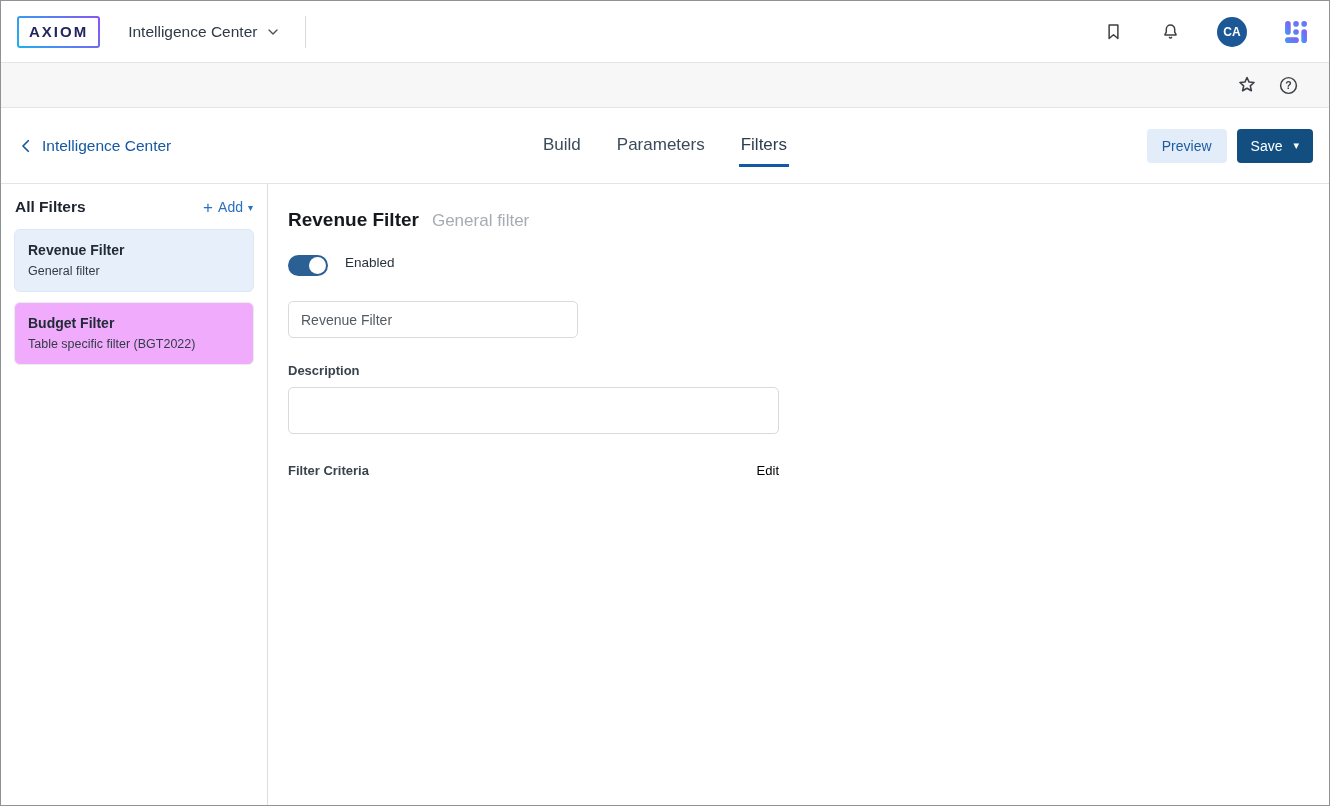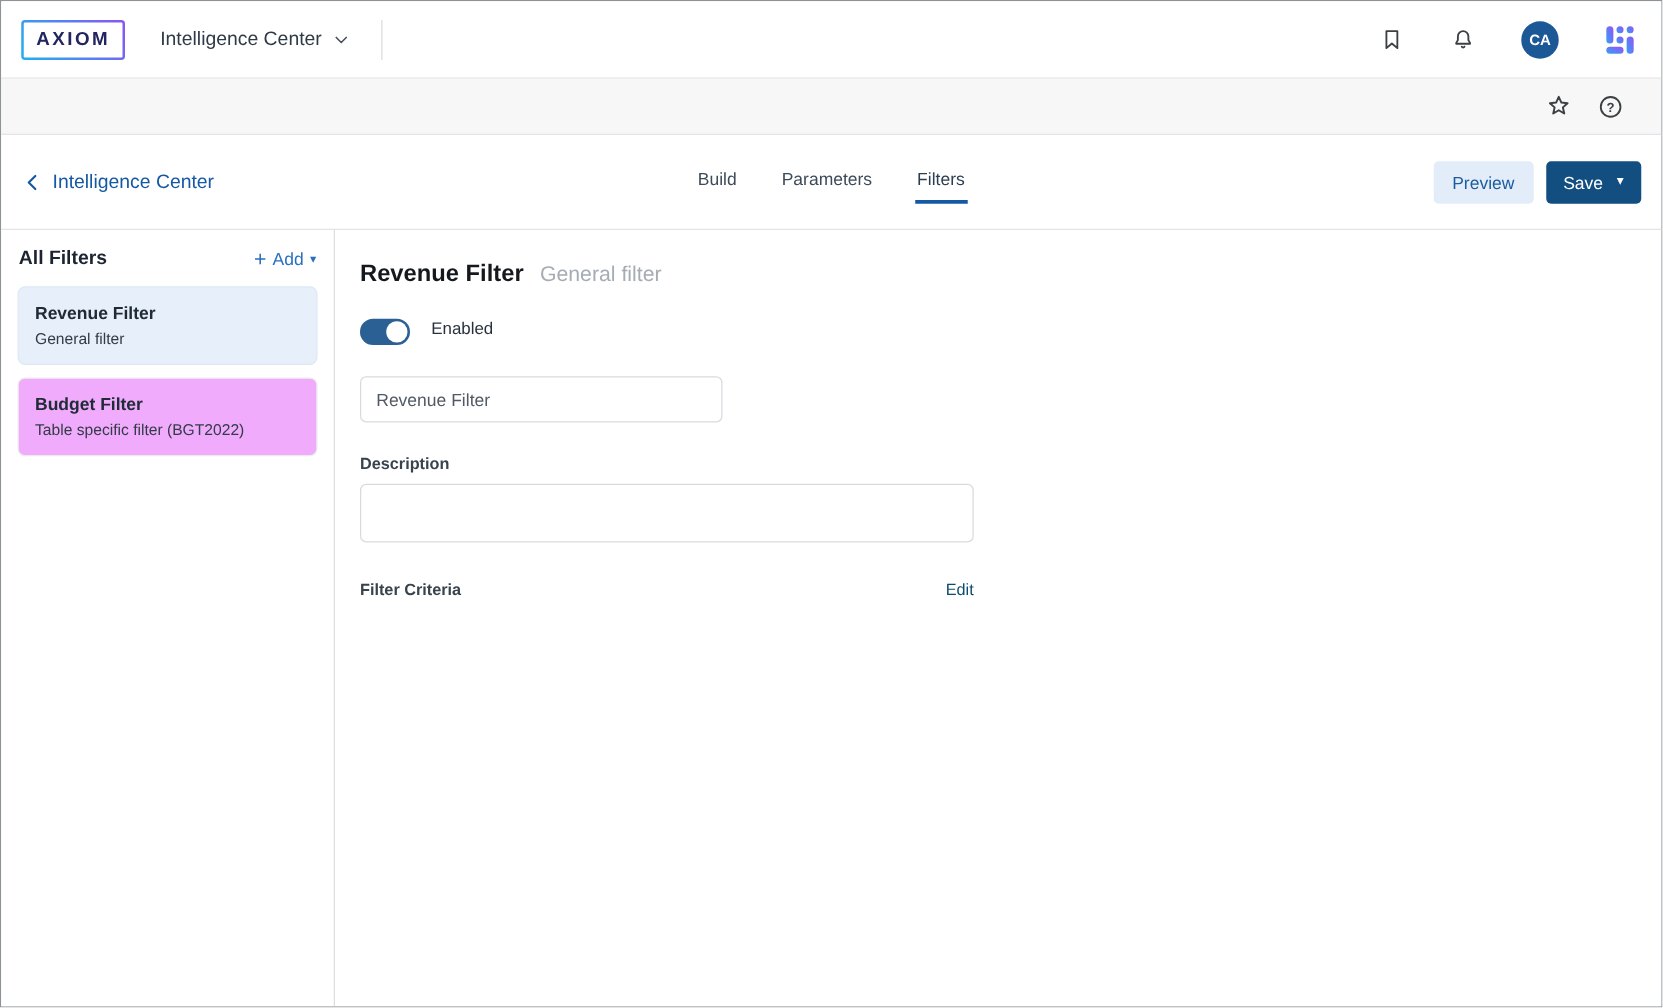--- a/index.html
+++ b/index.html
@@ -19,21 +19,21 @@
   .icon-btn { background: none; border: none; cursor: pointer; display: flex; align-items: center; padding: 0; }
   .avatar { width: 30px; height: 30px; border-radius: 50%; background: #1c5796; color: #fff; font-size: 12px; font-weight: 700; display: flex; align-items: center; justify-content: center; cursor: pointer; }
 
   
   .utility-bar { height: 45px; flex: 0 0 45px; background: #f7f7f8; border-bottom: 1px solid #e3e4e6; display: flex; align-items: center; justify-content: flex-end; gap: 20px; padding-right: 30px; }
 
   
   .page-header { height: 76px; flex: 0 0 76px; background: #fff; border-bottom: 1px solid #e3e4e6; display: flex; align-items: center; padding: 0 16px; position: relative; }
   .back-link { display: flex; align-items: center; gap: 7px; color: #1558a3; font-size: 15.5px; font-weight: 500; text-decoration: none; cursor: pointer; }
   .tabs { position: absolute; left: 50%; transform: translateX(-50%); display: flex; gap: 32px; top: 50%; margin-top: -15px; }
-  .tab { font-size: 14px; color: #3c4a59; padding: 4px 2px 9px; cursor: pointer; border-bottom: 3px solid transparent; }
+  .tab { font-size: 17px; color: #3c4a59; padding: 4px 2px 9px; cursor: pointer; border-bottom: 3px solid transparent; }
   .tab.active { color: #2c3e50; border-bottom-color: #1558a3; }
   .header-actions { margin-left: auto; display: flex; align-items: center; gap: 10px; justify-content: center; }
   .btn-preview { background: #e3edf9; color: #1a5c9e; border: none; border-radius: 4px; font-size: 14px; font-family: inherit; padding: 9px 15px; cursor: pointer; }
   .btn-save { background: #134e81; color: #fff; border: none; border-radius: 4px; font-size: 14px; font-family: inherit; font-weight: 500; padding: 9px 14px; cursor: pointer; display: flex; align-items: center; gap: 11px; }
   .btn-save .caret { font-size: 11px; line-height: 1; }
 
   
   .content { flex: 1; display: flex; overflow: hidden; background: #fff; }
 
   
@@ -57,21 +57,21 @@
   .toggle { width: 40px; height: 21px; border-radius: 11px; background: #2a6094; position: relative; cursor: pointer; }
   .toggle .knob { width: 17px; height: 17px; border-radius: 50%; background: #fff; position: absolute; top: 2px; right: 2px; }
   .toggle-label { font-size: 13.5px; color: #28313b; }
   .field { margin-top: 25px; }
   .field-label { display: block; font-size: 13px; font-weight: 700; color: #39434d; margin-bottom: 9px; }
   .text-input { border: 1px solid #d8dbde; border-radius: 5px; font-family: inherit; font-size: 14px; color: #515a62; padding: 0 12px; outline: none; background: #fff; }
   .name-input { width: 290px; height: 37px; }
   .desc-input { width: 491px; height: 47px; resize: none; padding: 10px 12px; }
   .criteria-head { width: 491px; display: flex; align-items: center; justify-content: space-between; margin-bottom: 9px; }
   .criteria-head .field-label { margin-bottom: 0; }
-  .edit-link { font-size: 13px; color: #0c4a6e; text-decoration: none; cursor: pointer; margin-left: 40px; }
+  .edit-link { font-size: 13px; color: #000000; text-decoration: none; cursor: pointer; margin-left: 40px; }
   .criteria-box { width: 491px; min-height: 69px; border: 1px solid #d8dbde; border-radius: 5px; padding: 10px 12px; font-size: 13.5px; color: #57606a; line-height: 1.5; white-space: pre-wrap; }
 
   svg.ic { display: block; }
 </style>
 </head>
 <body>
 
 <div class="window">
 
   <header class="topbar">

